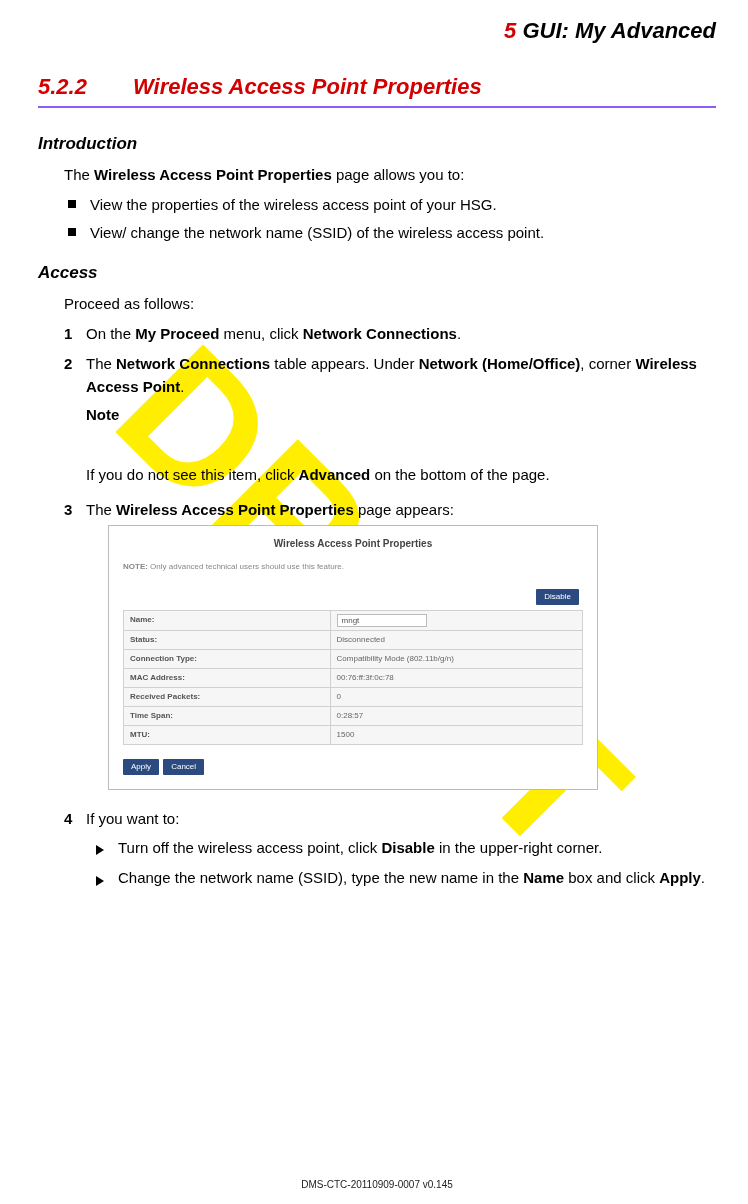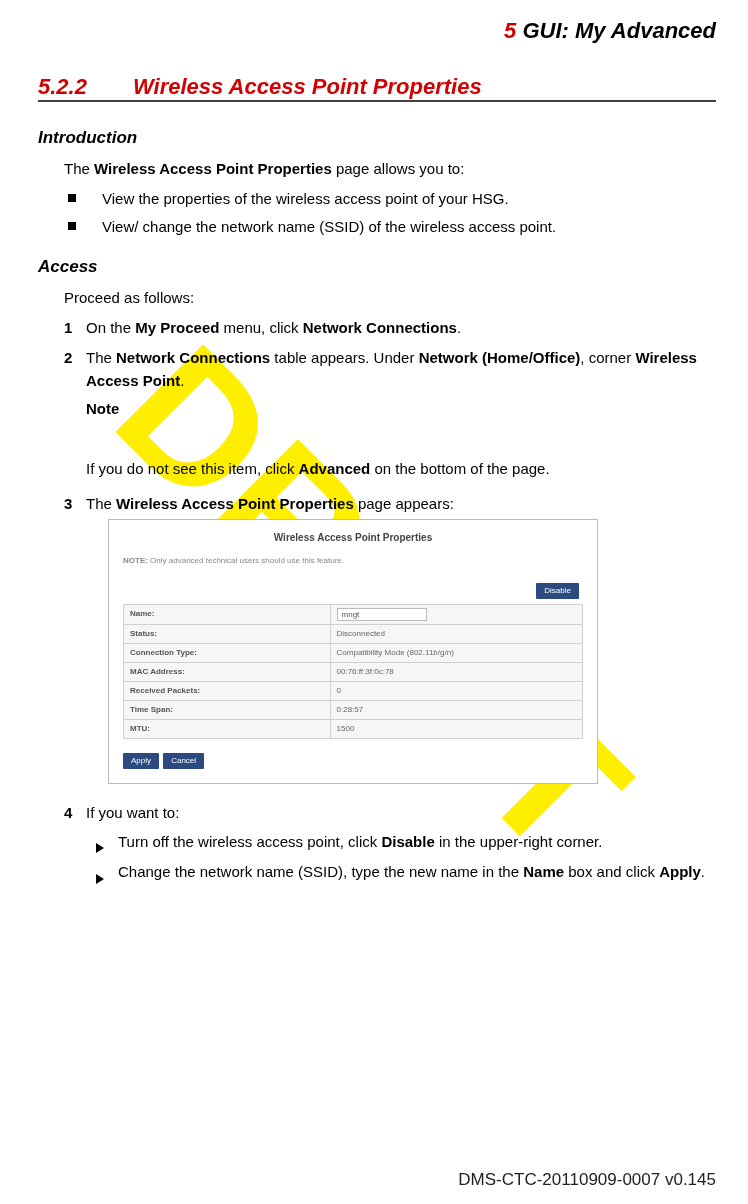--- a/index.html
+++ b/index.html
@@ -33,21 +33,22 @@
     text-align: right;
     font-size: 22px;
     font-weight: 700;
     font-style: italic;
     margin-bottom: 30px;
   }
   .chapter-header .num { color: #d20000; }
   .section-title-row {
     display: flex;
     align-items: baseline;
-    border-bottom: 2px solid #404040;
+    border-bottom: 2px solid #8b5cf6;
+    padding-bottom: 6px;
     margin-bottom: 26px;
   }
   .section-num {
     color: #d20000;
     font-weight: 700;
     font-style: italic;
     font-size: 22px;
     width: 95px;
   }
   .section-title {
@@ -64,21 +65,20 @@
   }
   .body-block { margin-left: 26px; margin-bottom: 18px; }
   .body-text { font-size: 15px; line-height: 1.45; margin-bottom: 8px; }
   .bullet-list { margin-left: 4px; }
   .bullet-item {
     display: flex;
     align-items: flex-start;
     font-size: 15px;
     line-height: 1.5;
     margin-bottom: 6px;
-    gap: 12px;
   }
   .sq-bullet {
     width: 8px; height: 8px; background: #000; flex: 0 0 8px;
     margin-top: 6px; margin-right: 14px;
   }
   .ol-list { margin-left: 0; }
   .ol-item {
     display: flex;
     align-items: flex-start;
     font-size: 15px;
@@ -87,21 +87,21 @@
   }
   .ol-num {
     font-weight: 700;
     flex: 0 0 22px;
   }
   .ol-body { flex: 1; }
   .note-row { display: flex; margin-top: 6px; margin-bottom: 4px; flex-direction: column; }
   .note-label { font-weight: 700; flex: 0 0 60px; }
   .tri-list { margin-left: 10px; margin-top: 6px; }
   .tri-item {
-    display: flex; align-items: flex-end; font-size: 15px; line-height: 1.5;
+    display: flex; align-items: center; font-size: 15px; line-height: 1.5;
     margin-bottom: 8px;
   }
   .tri-bullet { flex: 0 0 14px; margin-right: 8px; margin-top: 5px; }
   .tri-bullet svg { display: block; }
 
   
   .shot {
     width: 490px;
     border: 1px solid #bbb;
     background: #fff;
@@ -158,22 +158,22 @@
     text-align: left;
     margin-top: 8px;
   }
 
   .footer {
     position: absolute;
     bottom: 14px;
     left: 38px;
     right: 32px;
     display: flex;
-    justify-content: flex-end;
-    font-size: 17px;
+    justify-content: center;
+    font-size: 10px;
     color: #222;
     z-index: 1;
   }
   b { font-weight: 700; }
 </style>
 </head>
 <body>
 
 <div class="watermark">DRAFT</div>
 

